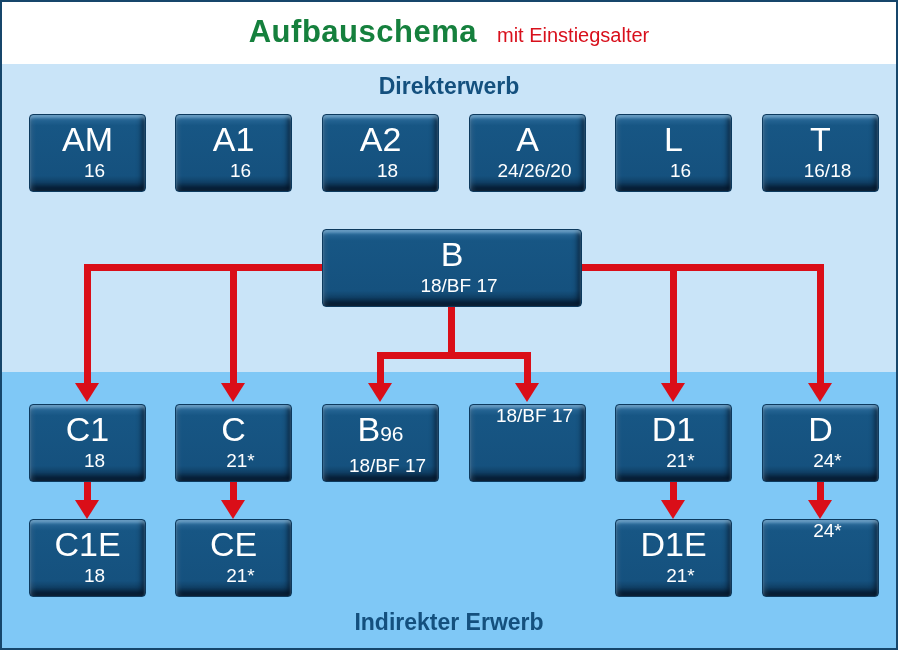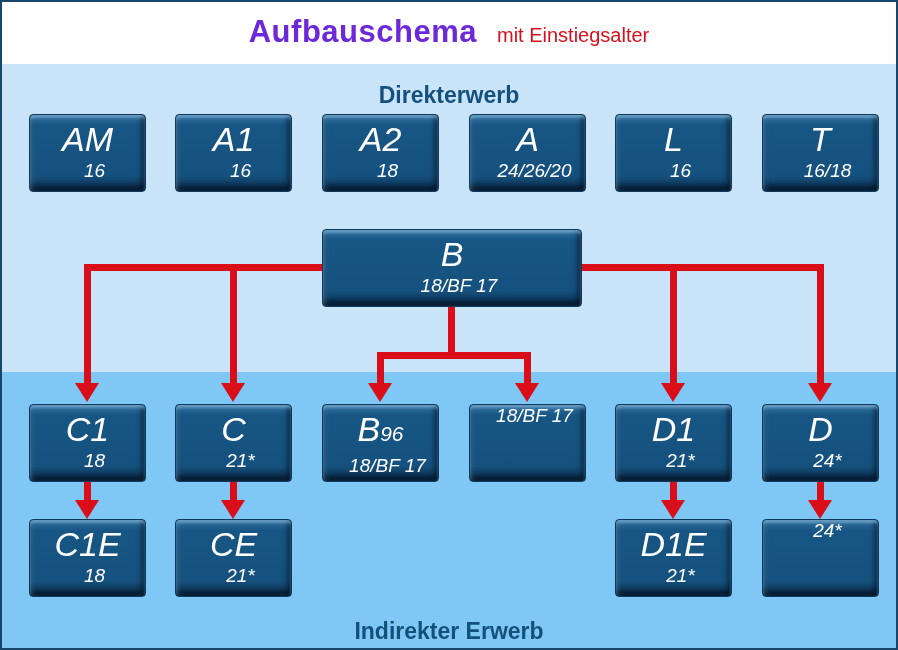--- a/index.html
+++ b/index.html
@@ -4,37 +4,37 @@
 <style>
   html,body{margin:0;padding:0;background:#e8e8e8;font-family:"Liberation Sans",sans-serif;}
   .frame{
     position:relative;width:898px;height:650px;background:#ffffff;
     border:2px solid #16466b;box-sizing:border-box;overflow:hidden;margin:0 auto;
   }
   .band-light{position:absolute;left:0;top:62px;width:894px;height:308px;background:#c9e4f8;}
   .band-medium{position:absolute;left:0;top:370px;width:894px;height:276px;background:#7fc8f6;}
 
   .title{position:absolute;left:0;top:12px;width:894px;text-align:center;white-space:nowrap;}
-  .title-main{font-size:31px;font-weight:bold;color:#6d28d9;letter-spacing:0.5px;}
+  .title-main{font-size:31px;font-weight:bold;color:#15803d;letter-spacing:0.5px;}
   .title-suffix{font-size:20px;font-weight:500;color:#d8101c;margin-left:20px;}
 
   .section-label{position:absolute;left:0;width:894px;text-align:center;
-    font-size:23px;font-weight:bold;color:#14507e;margin-top:9px;}
+    font-size:23px;font-weight:bold;color:#14507e;}
   .section-direct{top:71px;}
   .section-indirect{top:607px;}
 
   .node{
     position:absolute;width:117px;height:78px;box-sizing:border-box;
     background:linear-gradient(180deg,#2f6f9f 0%,#175684 14%,#15517e 80%,#0a2c49 100%);
     border:1px solid #0d3a5e;border-radius:4px;
     box-shadow:inset 0 3px 3px rgba(170,215,245,0.45),
                inset 3px 0 4px rgba(140,190,225,0.18),
                inset -4px -2px 5px rgba(0,10,25,0.45),
                inset 0 -5px 5px rgba(0,10,25,0.5);
-    color:#ffffff;text-align:center;font-style:italic;
+    color:#ffffff;text-align:center;
   }
   .node-label{font-size:34px;line-height:42px;margin-top:3px;font-weight:400;}
   .node-label .sub{font-size:21px;}
   .node-age{font-size:19px;line-height:22px;font-weight:400;padding-left:14px;}
   .node-b{left:320px;top:227px;width:260px;}
 
   .r1{top:112px}.r2{top:402px}.r3{top:517px}
   .col1{left:27px}.col2{left:173px}.col3{left:320px}.col4{left:467px}.col5{left:613px}.col6{left:760px}
 
   .al{position:absolute;background:#da0e18;}

